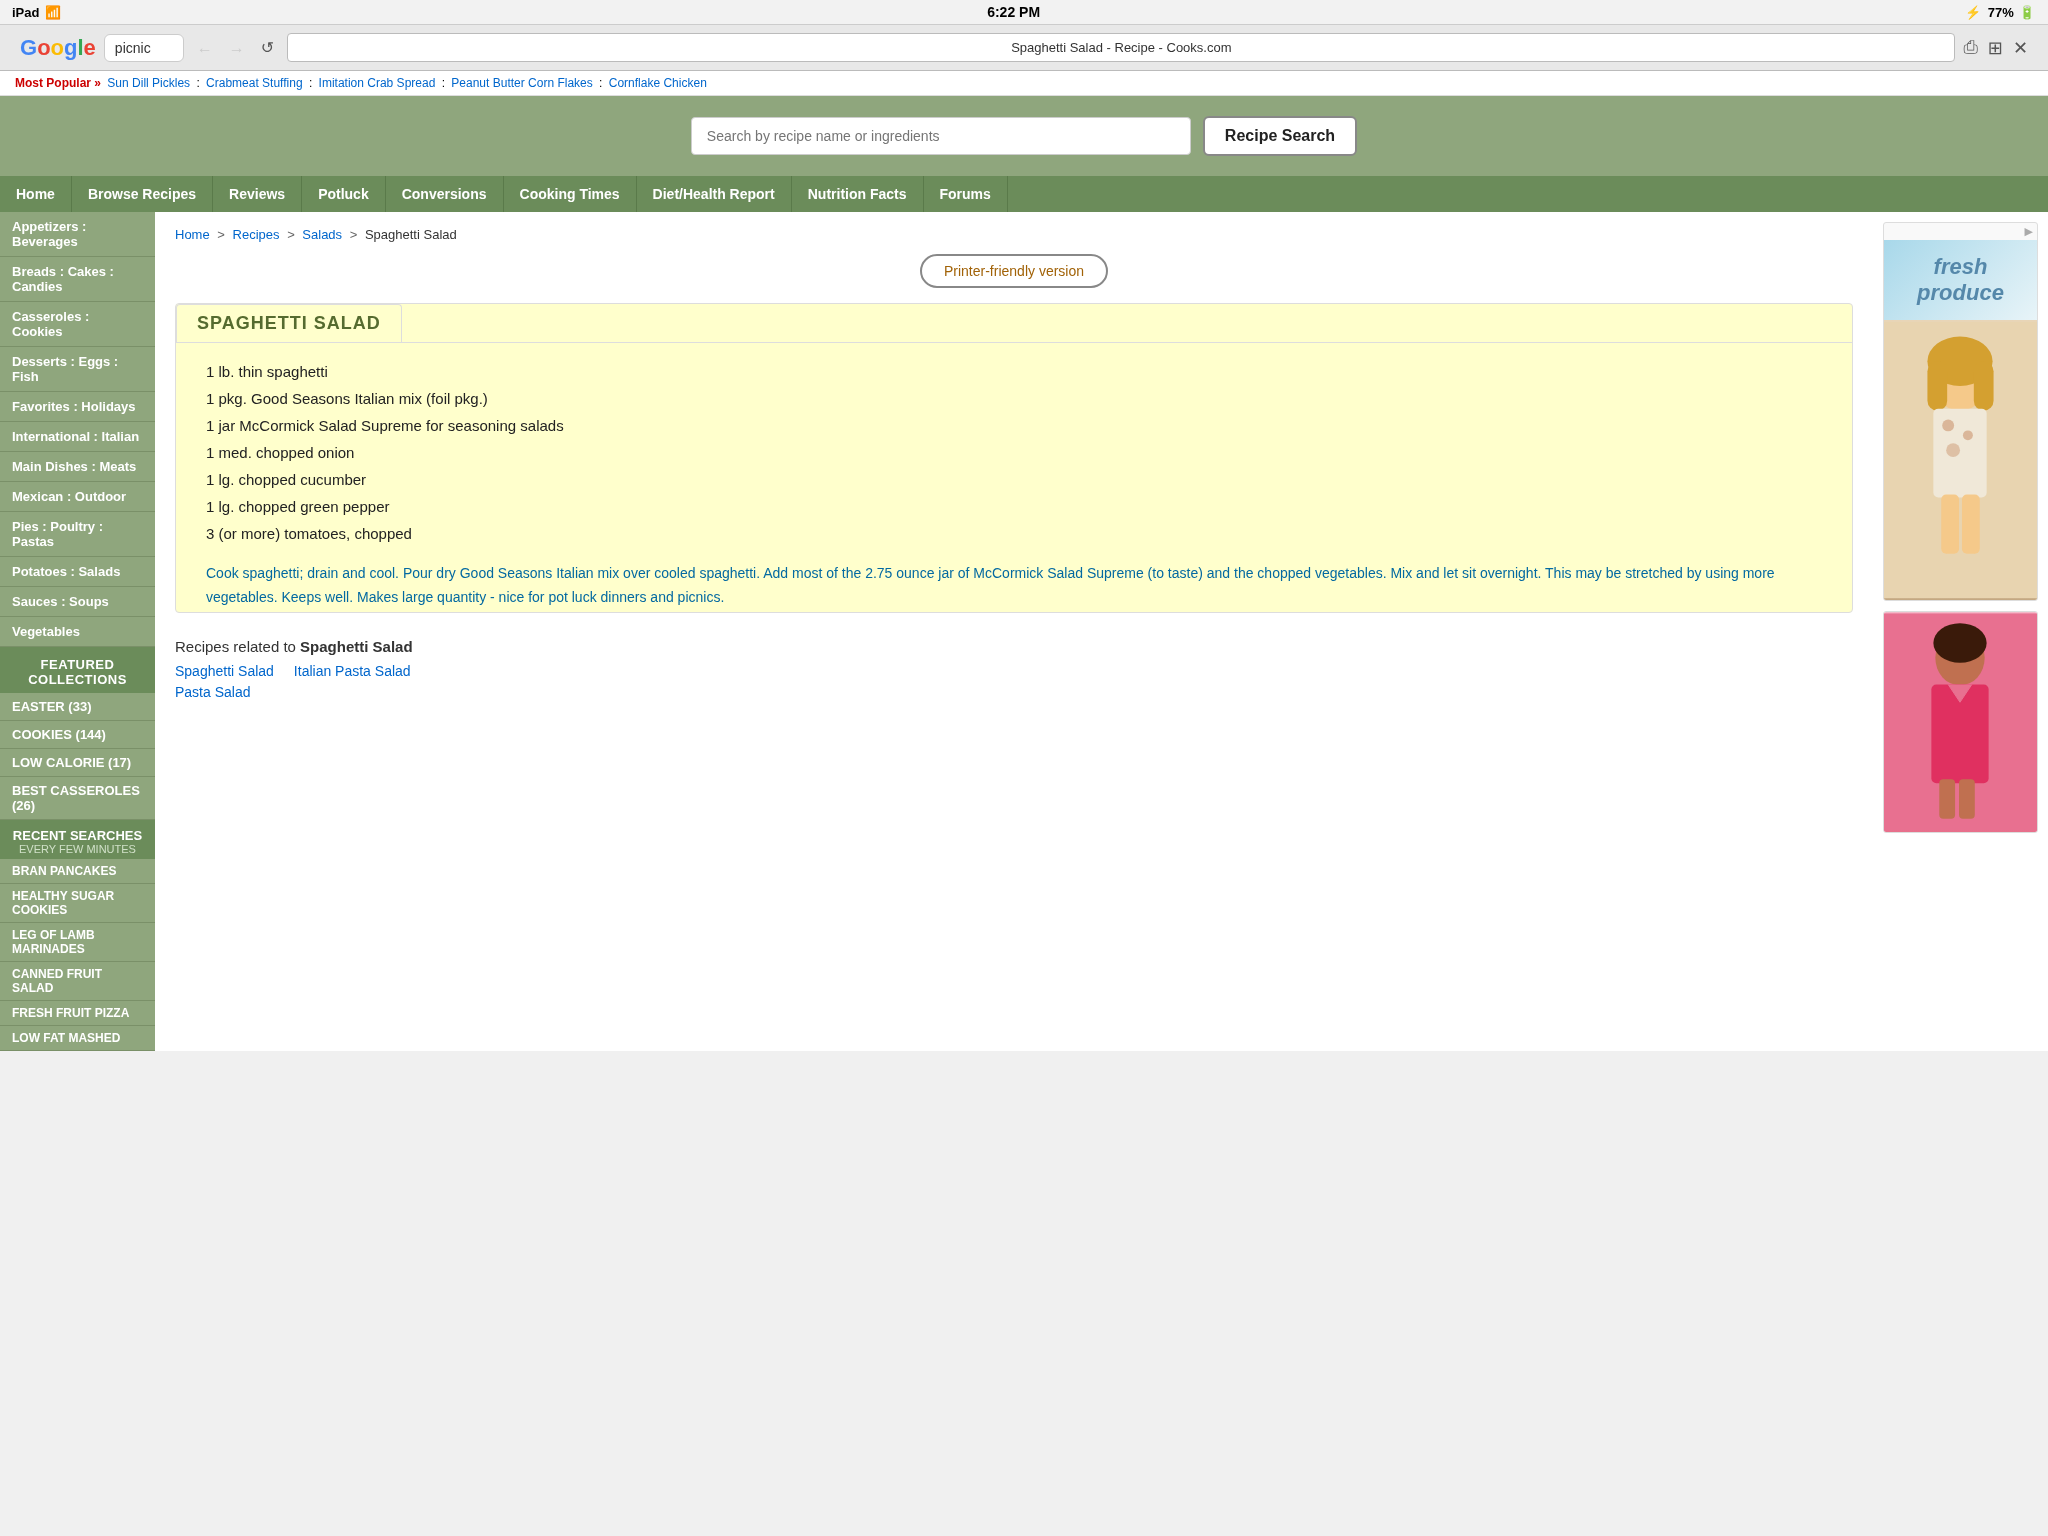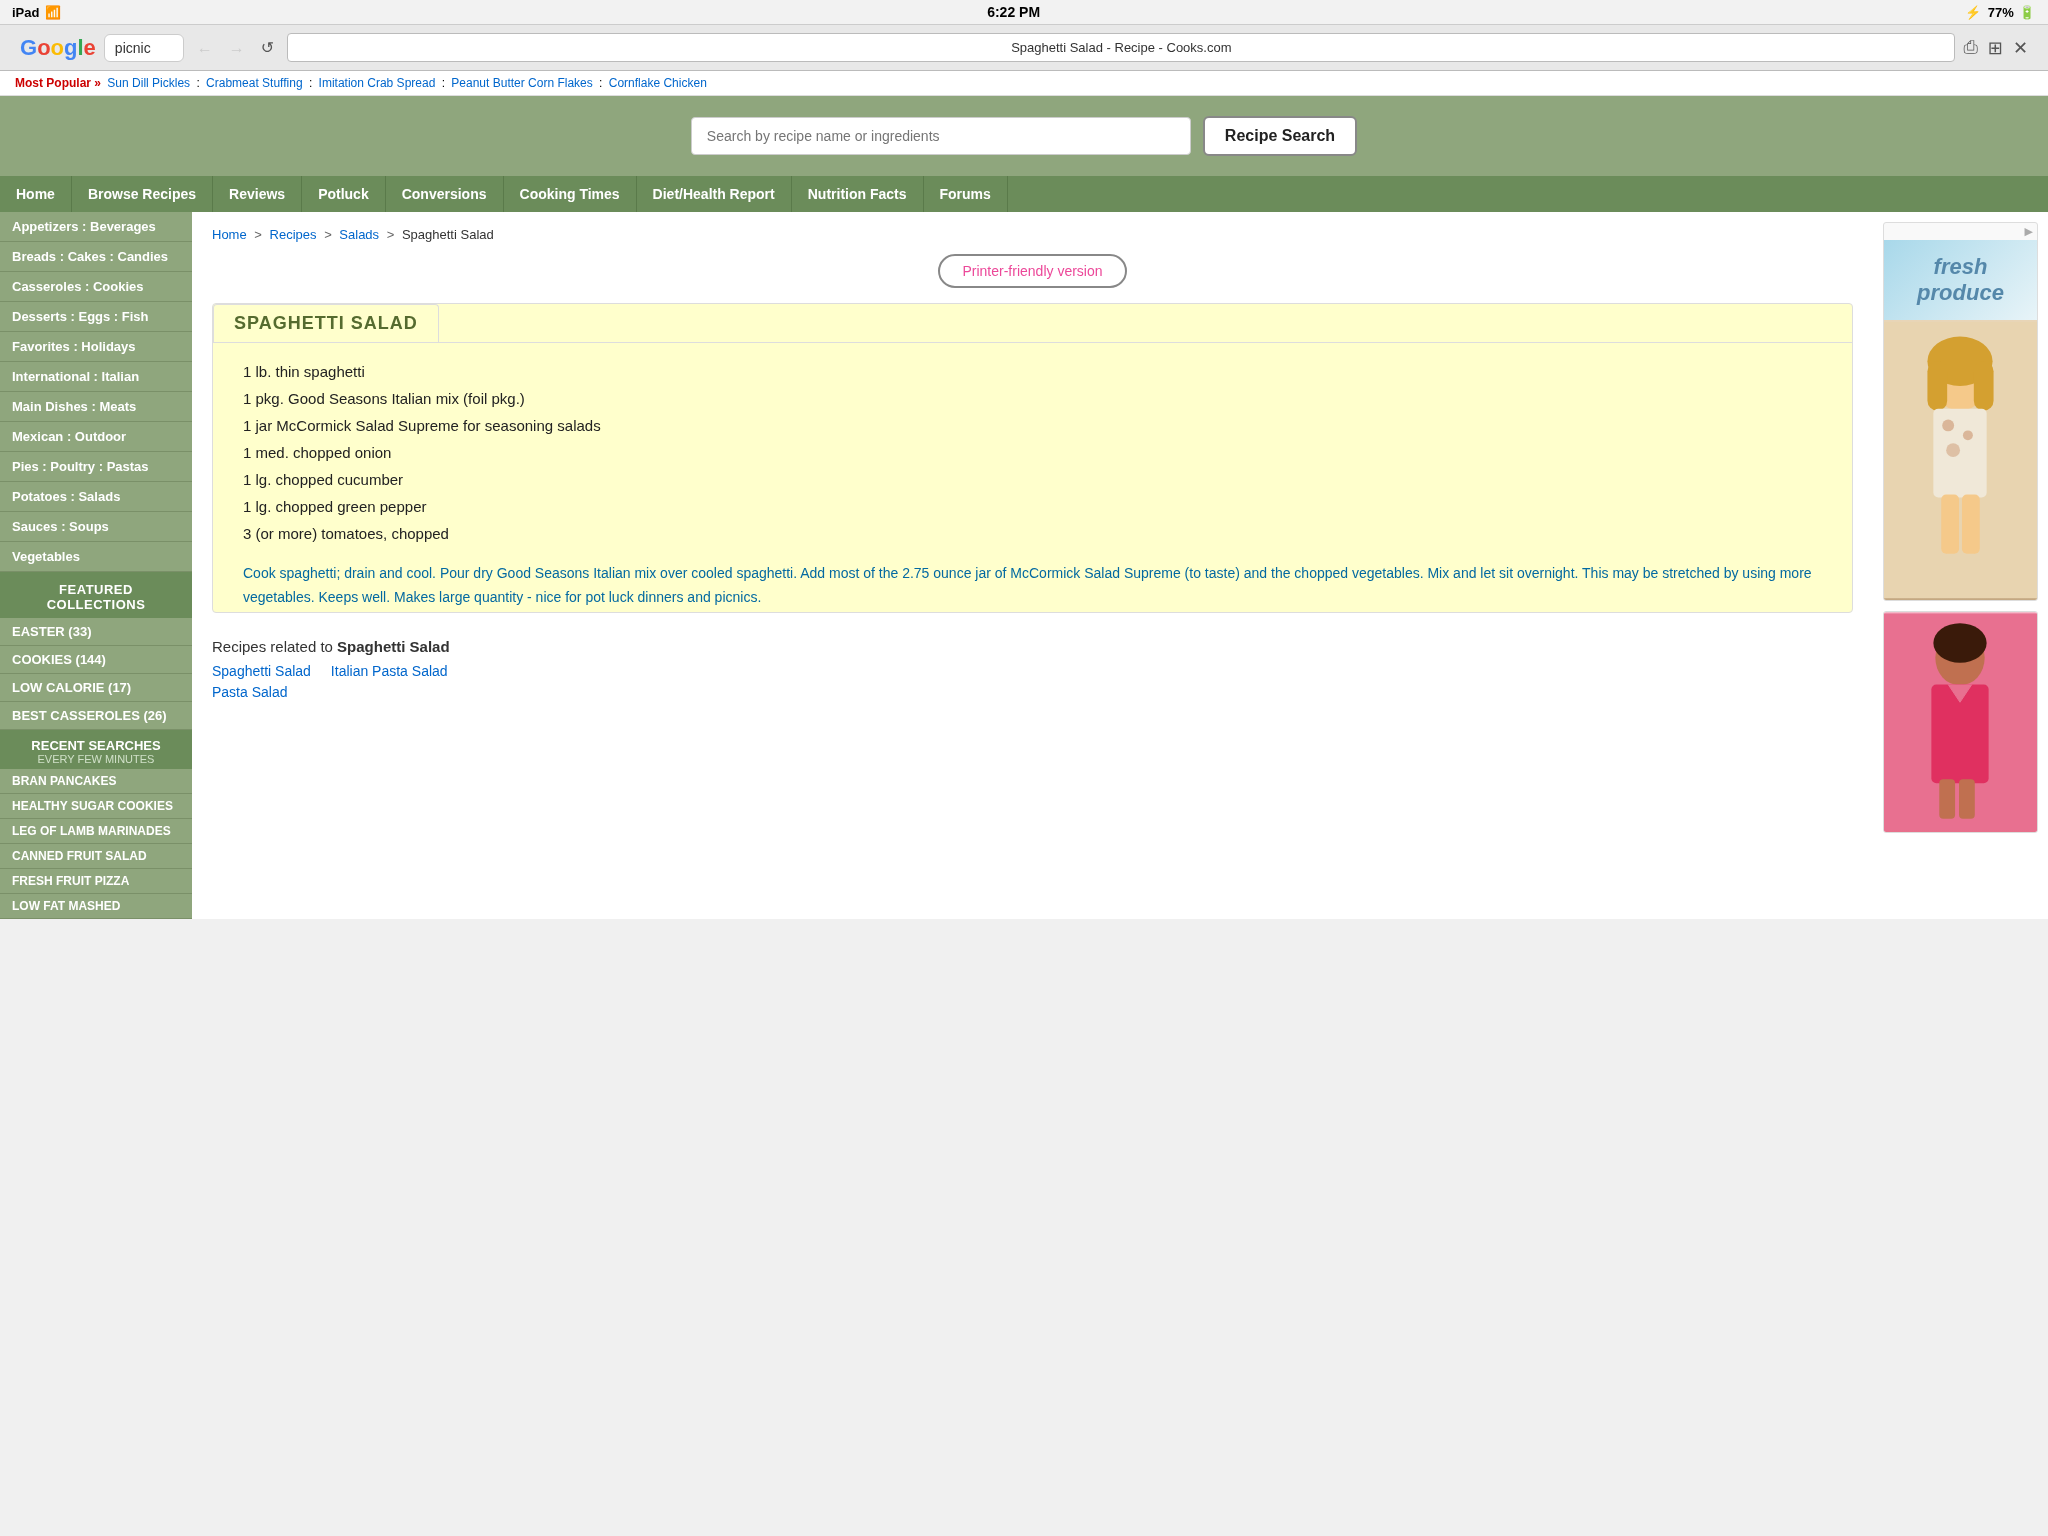--- a/index.html
+++ b/index.html
@@ -129,21 +129,21 @@
     }
 
     
     .main-layout {
       display: flex;
       background: white;
     }
 
     
     .sidebar {
-      width: 192px;
+      width: 155px;
       flex-shrink: 0;
       background: #8fa67d;
     }
     .sidebar-cat {
       display: block;
       padding: 7px 12px;
       color: white;
       font-size: 13px;
       font-weight: bold;
       border-bottom: 1px solid #7a9068;
@@ -226,21 +226,21 @@
       text-align: center;
       margin-bottom: 15px;
     }
     .printer-btn {
       background: white;
       border: 2px solid #888;
       border-radius: 20px;
       padding: 7px 22px;
       font-size: 14px;
       cursor: pointer;
-      color: #ec4899;
+      color: #a16207;
     }
 
     
     .recipe-card {
       background: #ffffcc;
       border: 1px solid #ddd;
       border-radius: 4px;
       margin-bottom: 15px;
     }
     .recipe-title-tab {

